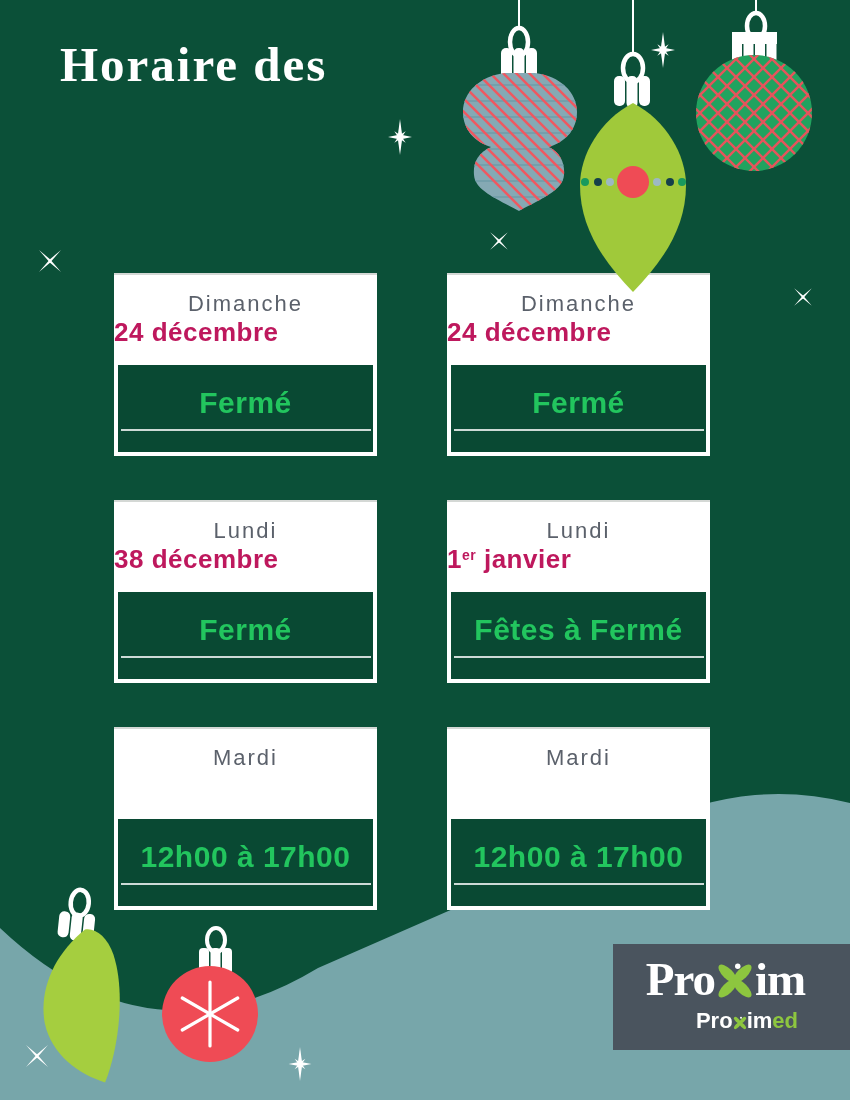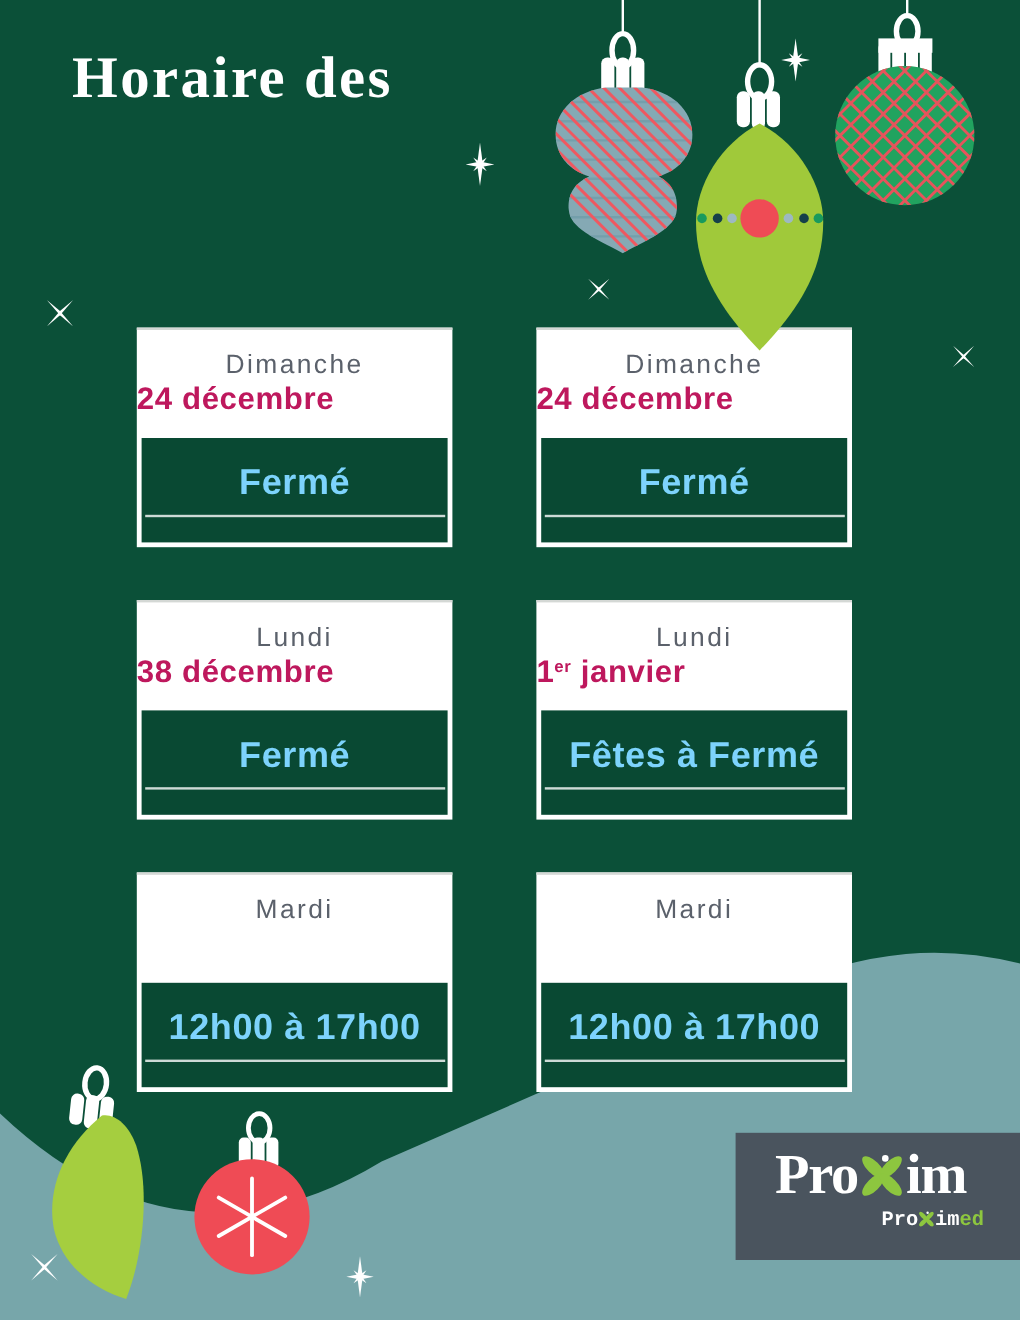--- a/index.html
+++ b/index.html
@@ -21,33 +21,33 @@
   .card{position:absolute; width:263px; height:183px; background:#FFFFFF;
         border-top:2px solid #D4D8D5; box-sizing:border-box; z-index:2;}
   .card-day{margin-top:16px; text-align:center; font-size:22px; letter-spacing:2px;
             color:#5B616B;}
   .card-date{margin-top:0; text-align:left; font-size:26px; font-weight:bold;
              color:#be185d; letter-spacing:0.5px;}
   .card-date sup{font-size:14px; vertical-align:8px;}
   .card-panel{position:absolute; left:4px; right:4px; bottom:4px; top:90px;
               background:#094933; display:flex; flex-direction:column;
               align-items:center; justify-content:center;}
-  .card-hours{font-size:30px; font-weight:bold; color:#7dd3fc; letter-spacing:0.5px;}
+  .card-hours{font-size:30px; font-weight:bold; color:#22c55e; letter-spacing:0.5px;}
   .rule{width:250px; height:2px; background:rgba(255,255,255,0.8); margin-top:9px;}
 
   
   .logo-box{position:absolute; left:613px; top:944px; width:237px; height:106px;
             background:#4A545E; z-index:4;}
   .logo-main{position:absolute; left:0; right:12px; top:8px; text-align:center;
              font-family:"Liberation Serif", serif; font-weight:bold;
              font-size:47px; color:#FFFFFF; letter-spacing:-1px;}
   .logo-main .bigx{display:inline-block; vertical-align:-8px; margin:0 -2px;}
-  .logo-sub{position:absolute; right:30px; top:64px;
-            font-family:Liberation Mono, monospace; font-weight:bold;
-            font-size:17px; color:#FFFFFF;}
+  .logo-sub{position:absolute; right:52px; top:64px;
+            font-family:Liberation Sans, sans-serif; font-weight:bold;
+            font-size:22px; color:#FFFFFF;}
   .logo-sub .smallx{display:inline-block; vertical-align:-3px; margin:0 -1px;}
   .logo-sub .green{color:#8DC63F;}
 
   .z1{z-index:1;} .z3{z-index:3;} .z5{z-index:5;}
   .noptr{pointer-events:none;}
 </style>
 </head>
 <body>
 
 <div id="poster">

